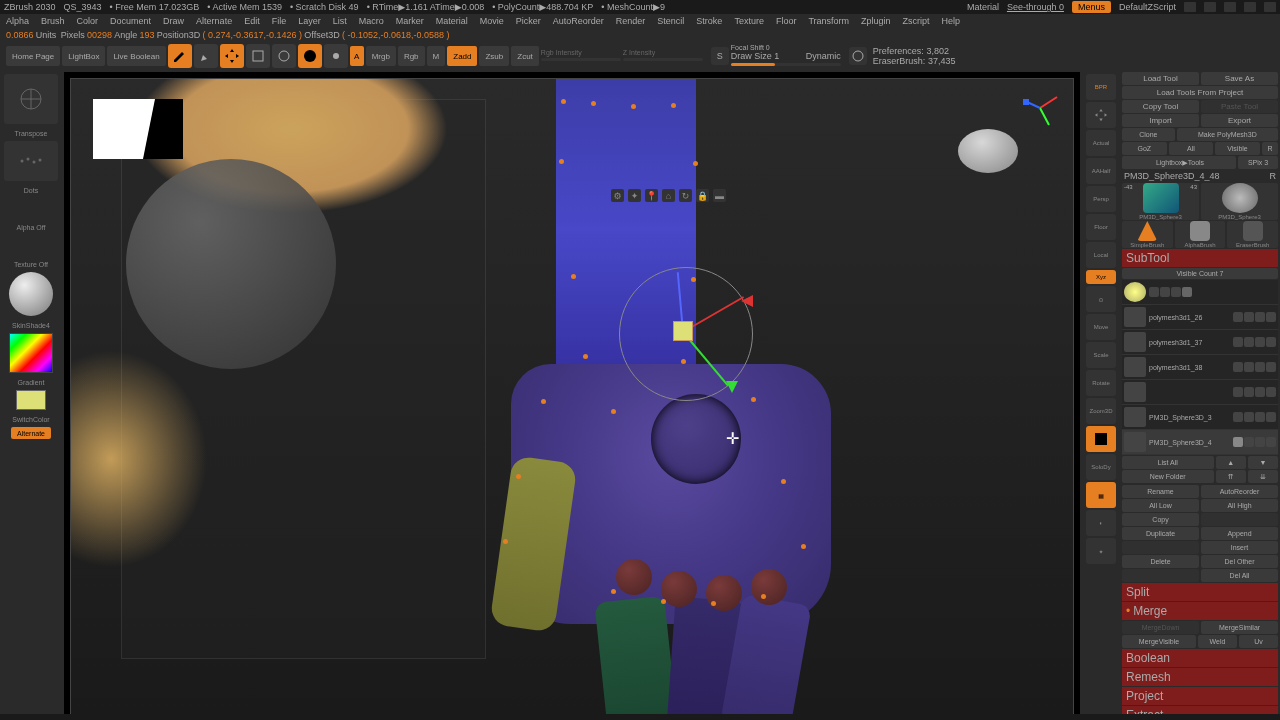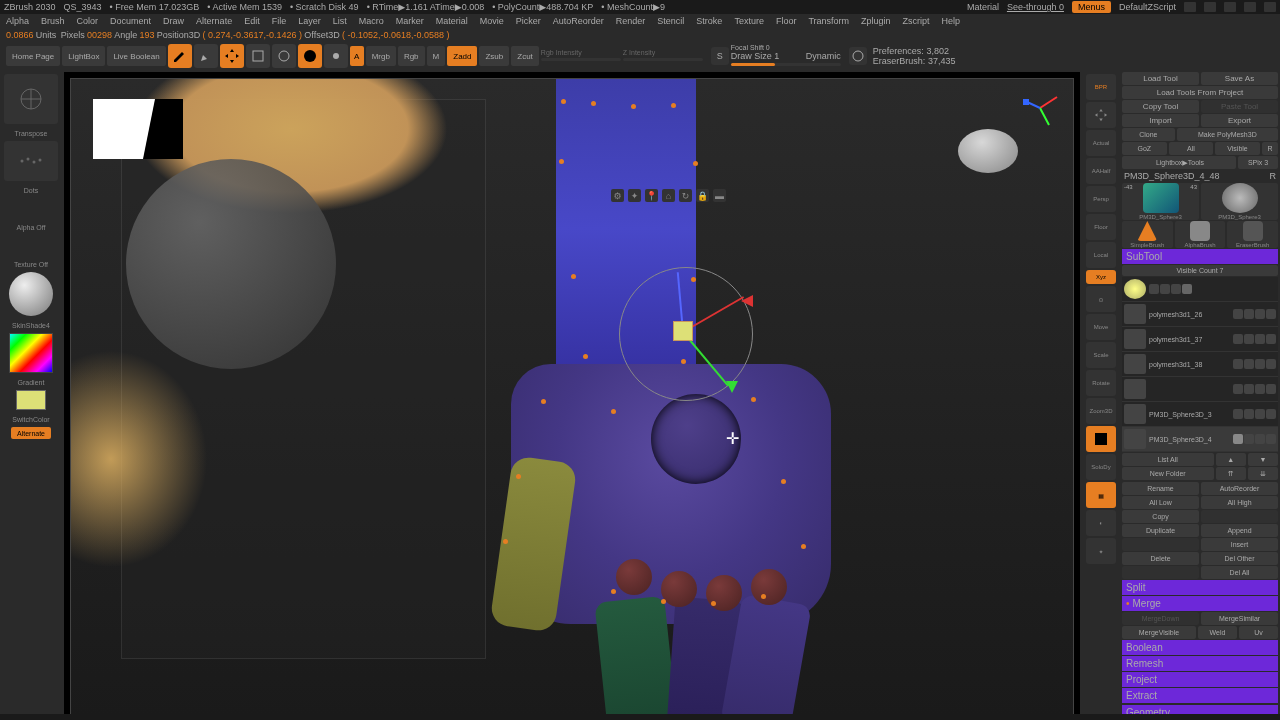--- a/index.html
+++ b/index.html
@@ -58,21 +58,21 @@
 .matball{position:absolute;right:55px;top:50px;width:60px;height:44px;background:radial-gradient(ellipse at 40% 30%,#d8d8d8,#868686);border-radius:50%}
 .cursor-cross{position:absolute;left:655px;top:350px;color:#fff;font-size:16px}
 .rightshelf{width:38px;background:#2a2a2a;display:flex;flex-direction:column;align-items:center;gap:2px;padding:4px 2px}
 .shelfbtn{width:30px;height:26px;background:#333;border-radius:3px;display:flex;flex-direction:column;align-items:center;justify-content:center;font-size:6px;color:#888}
 .shelfbtn.orange{background:#e67e22;color:#000}
 .rightpanel{width:160px;background:#2a2a2a;padding:2px;display:flex;flex-direction:column;gap:1px;overflow:hidden}
 .rp-row{display:flex;gap:2px}
 .rp-btn{flex:1;background:#3a3a3a;padding:2px 4px;font-size:8px;border-radius:2px;text-align:center;height:13px;display:flex;align-items:center;justify-content:center}
 .rp-btn.small{font-size:7px;padding:2px 2px}
 .rp-btn.disabled{color:#555;background:#303030}
-.rp-section{background:#6d28d9;padding:2px 4px;font-size:10px;color:#aaa;display:flex;align-items:center}
+.rp-section{background:#7f1d1d;padding:2px 4px;font-size:12px;color:#aaa;display:flex;align-items:center}
 .rp-section.orange-dot::before{content:"•";color:#e67e22;margin-right:3px}
 .brush-row{display:flex;gap:2px;height:52px}
 .brush-cell{flex:1;background:#333;border-radius:2px;display:flex;flex-direction:column;align-items:center;justify-content:center;position:relative}
 .brush-cell .bicon{width:36px;height:30px;border-radius:4px}
 .brush-cell .blabel{font-size:6px;color:#888;margin-top:1px}
 .subtool-list{background:#252525}
 .st-row{height:25px;display:flex;align-items:center;padding:0 2px;gap:3px;border-bottom:1px solid #333}
 .st-thumb{width:22px;height:20px;background:#444;border-radius:2px}
 .st-name{flex:1;font-size:7px;color:#aaa}
 .st-eyes{display:flex;gap:1px}

